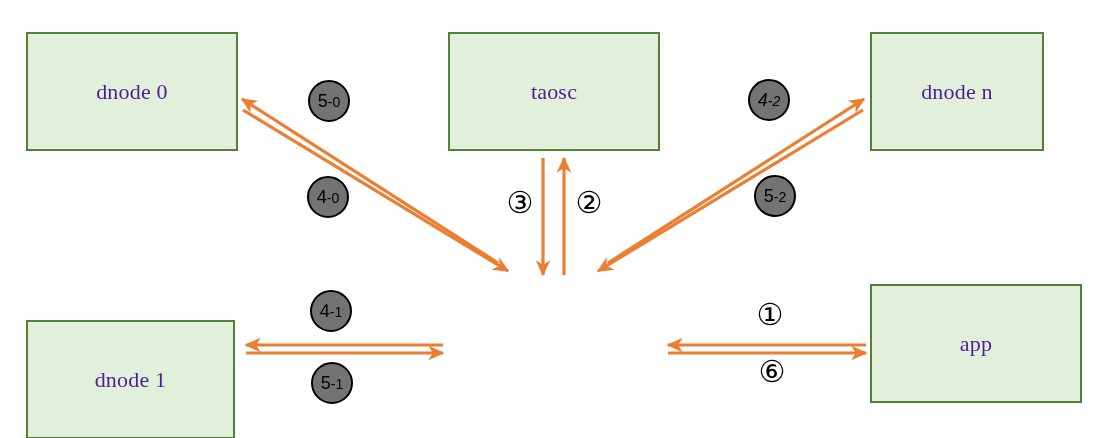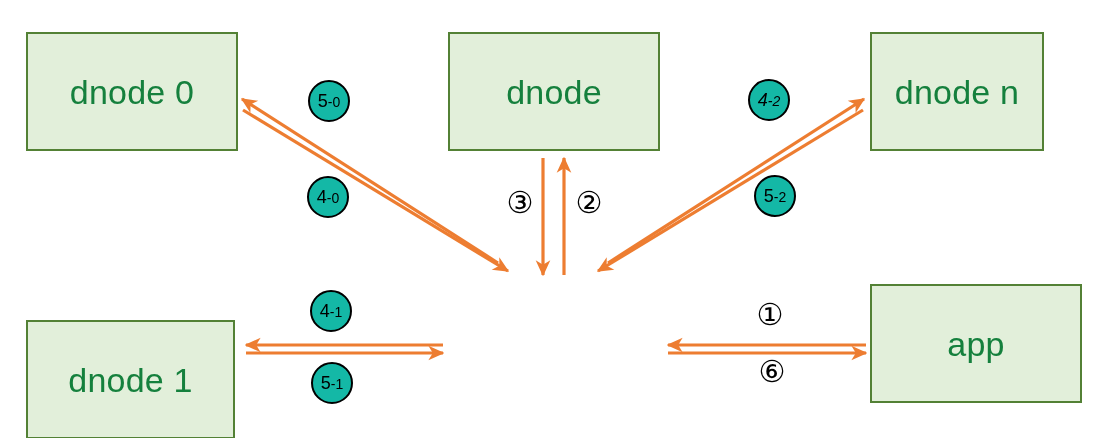--- a/index.html
+++ b/index.html
@@ -28,33 +28,33 @@
   .node-box {
     position: absolute;
     box-sizing: border-box;
     background: #E2EFDA;
     border: 2px solid #538135;
     display: flex;
     align-items: center;
     justify-content: center;
   }
   .node-label {
-    font-family: Liberation Sans, sans-serif;
-    font-size: 34px;
-    color: #15803d;
+    font-family: Liberation Serif, serif;
+    font-size: 22px;
+    color: #4c1d95;
     line-height: 1;
     letter-spacing: 0.2px;
     white-space: nowrap;
   }
   .step-badge {
     position: absolute;
     box-sizing: border-box;
     border: 2.2px solid #000000;
     border-radius: 50%;
-    background: #14b8a6;
+    background: #737373;
     display: flex;
     align-items: center;
     justify-content: center;
     font-family: "Liberation Sans", "DejaVu Sans", sans-serif;
     color: #000000;
     white-space: nowrap;
   }
   .step-badge.pair {
     width: 42px;
     height: 42px;
@@ -97,21 +97,21 @@
     <line x1="246" y1="353" x2="443" y2="353" stroke="#ED7D31" stroke-width="3.2" marker-end="url(#ah)"></line>
 
     <line x1="866" y1="345" x2="668" y2="345" stroke="#ED7D31" stroke-width="3.2" marker-end="url(#ah)"></line>
     <line x1="668" y1="353" x2="866" y2="353" stroke="#ED7D31" stroke-width="3.2" marker-end="url(#ah)"></line>
   </svg>
 
   <div class="node-box" style="left:26px;  top:32px;  width:212px; height:119px;">
     <span class="node-label">dnode 0</span>
   </div>
   <div class="node-box" style="left:448px; top:32px;  width:212px; height:119px;">
-    <span class="node-label">dnode</span>
+    <span class="node-label">taosc</span>
   </div>
   <div class="node-box" style="left:870px; top:32px;  width:174px; height:119px;">
     <span class="node-label">dnode n</span>
   </div>
   <div class="node-box" style="left:26px;  top:284px; width:209px; height:119px;margin-top:36px;">
     <span class="node-label">dnode 1</span>
   </div>
   <div class="node-box" style="left:870px; top:284px; width:212px; height:119px;">
     <span class="node-label">app</span>
   </div>

